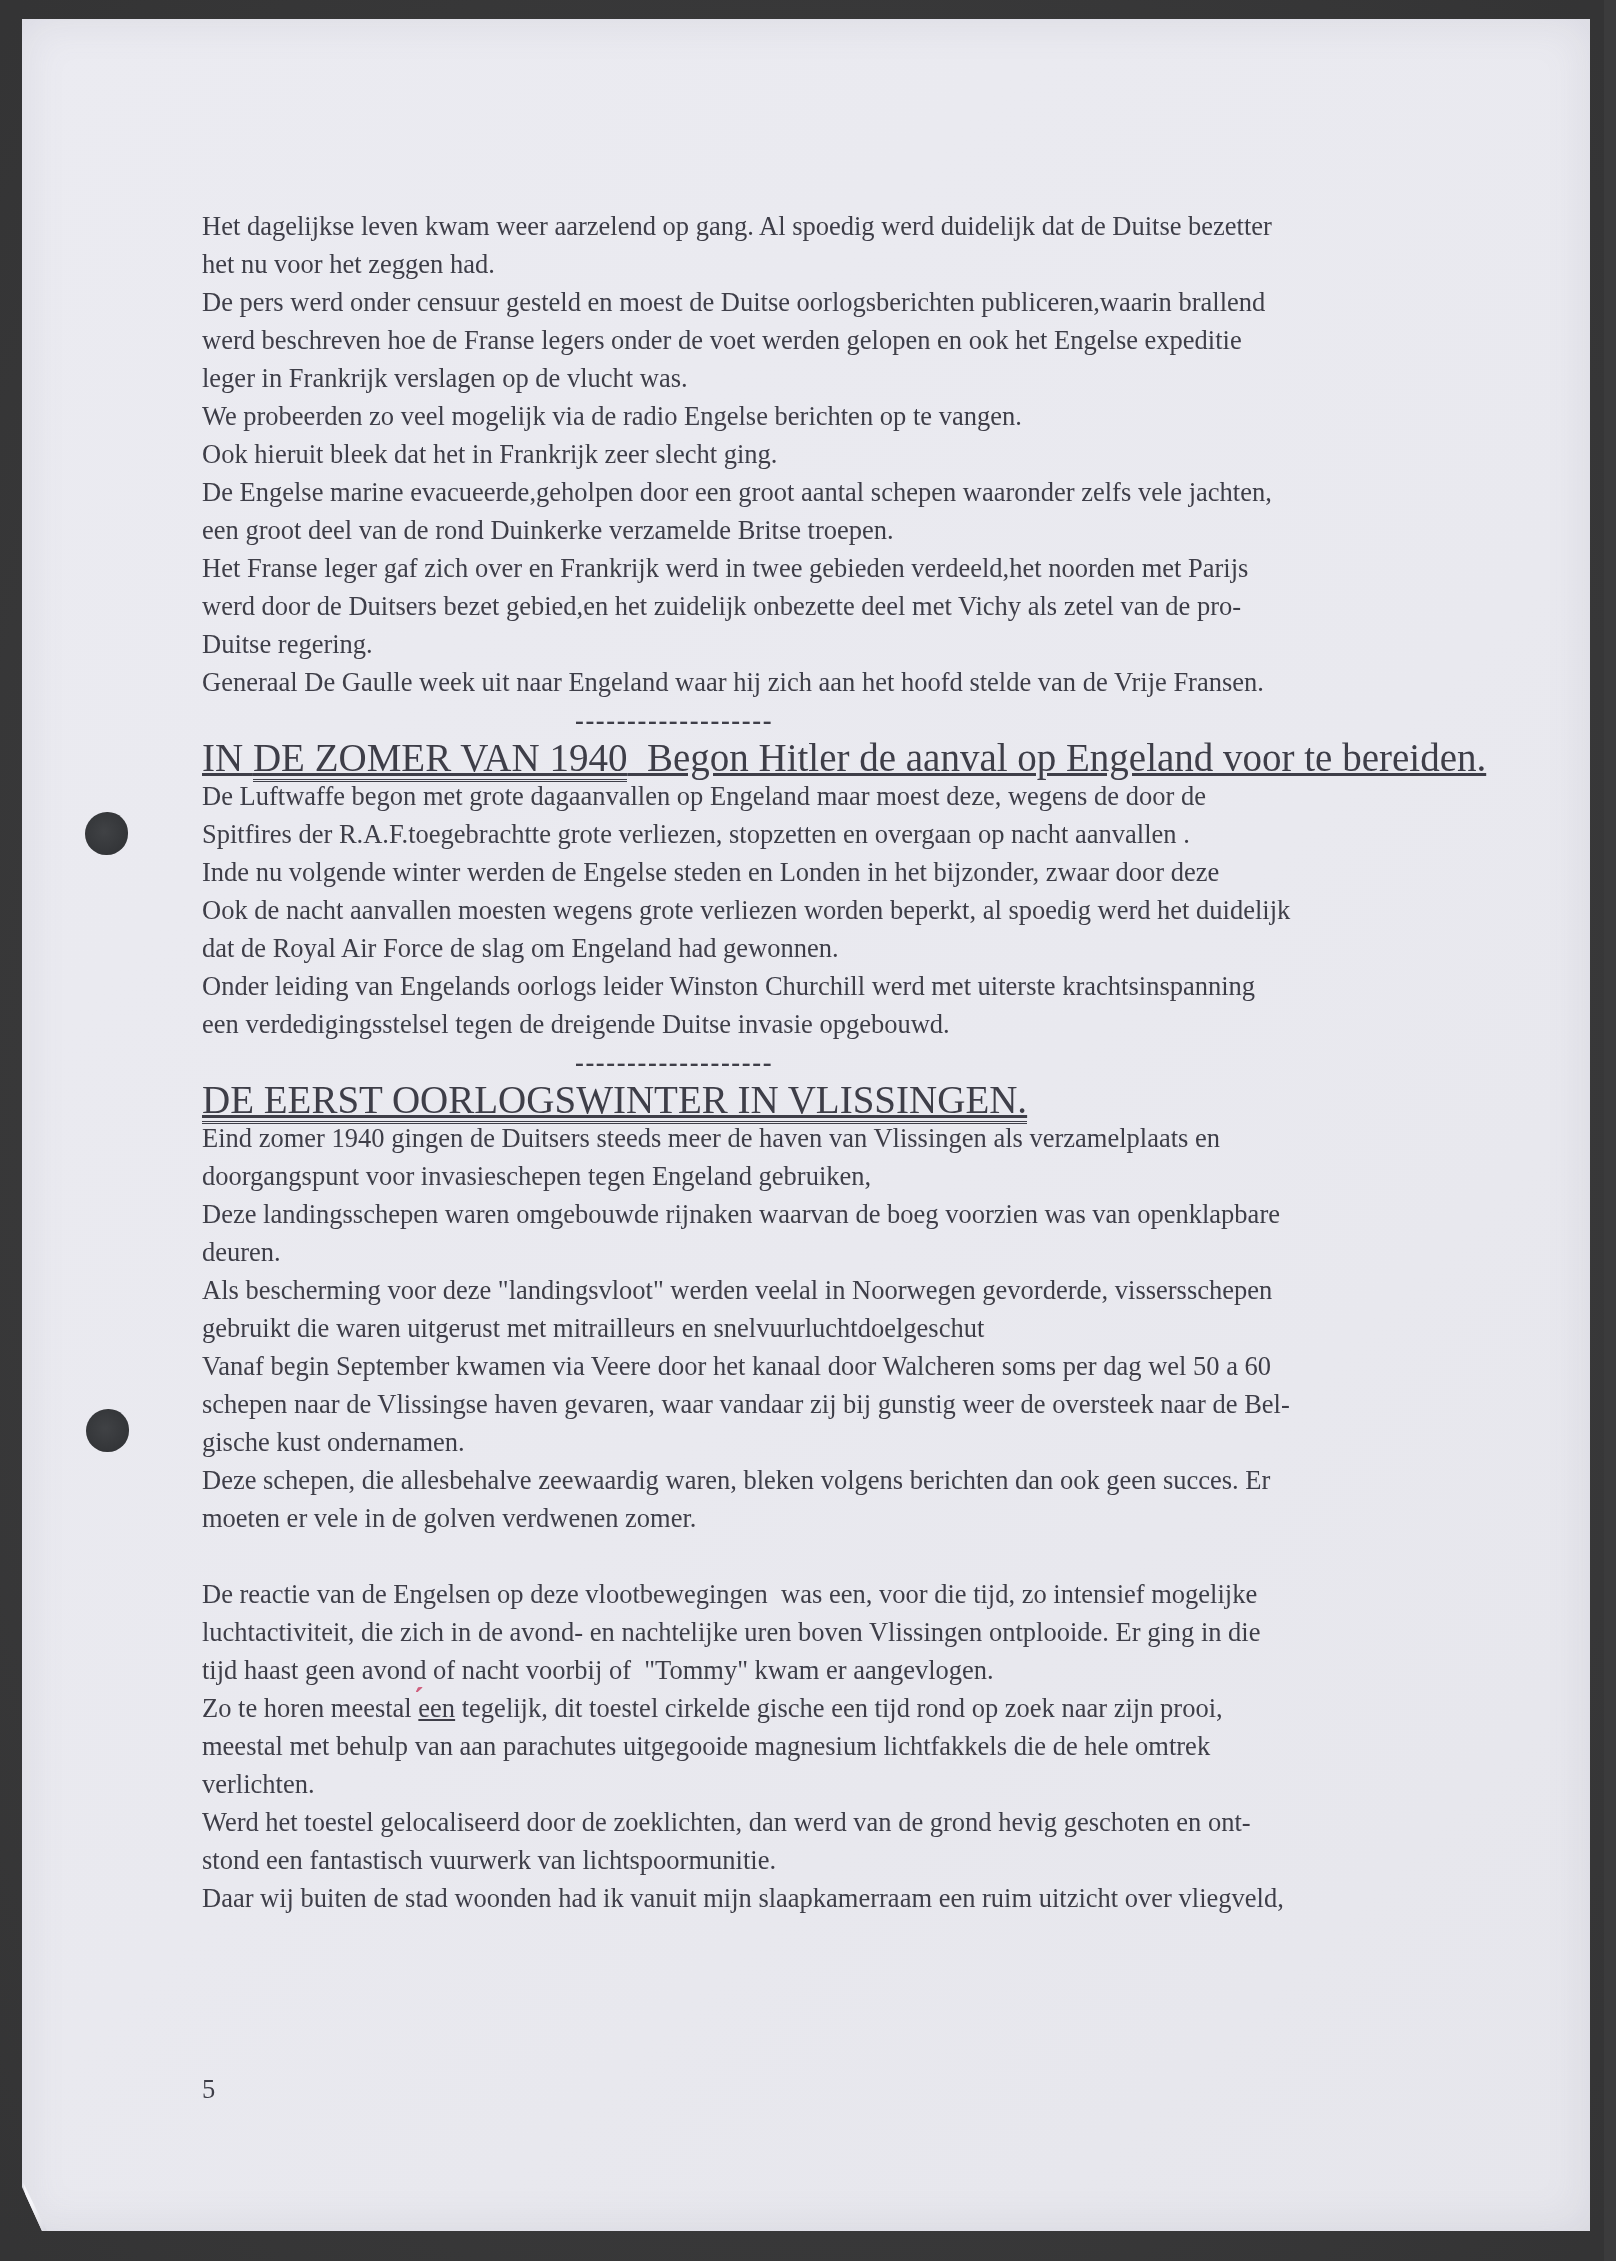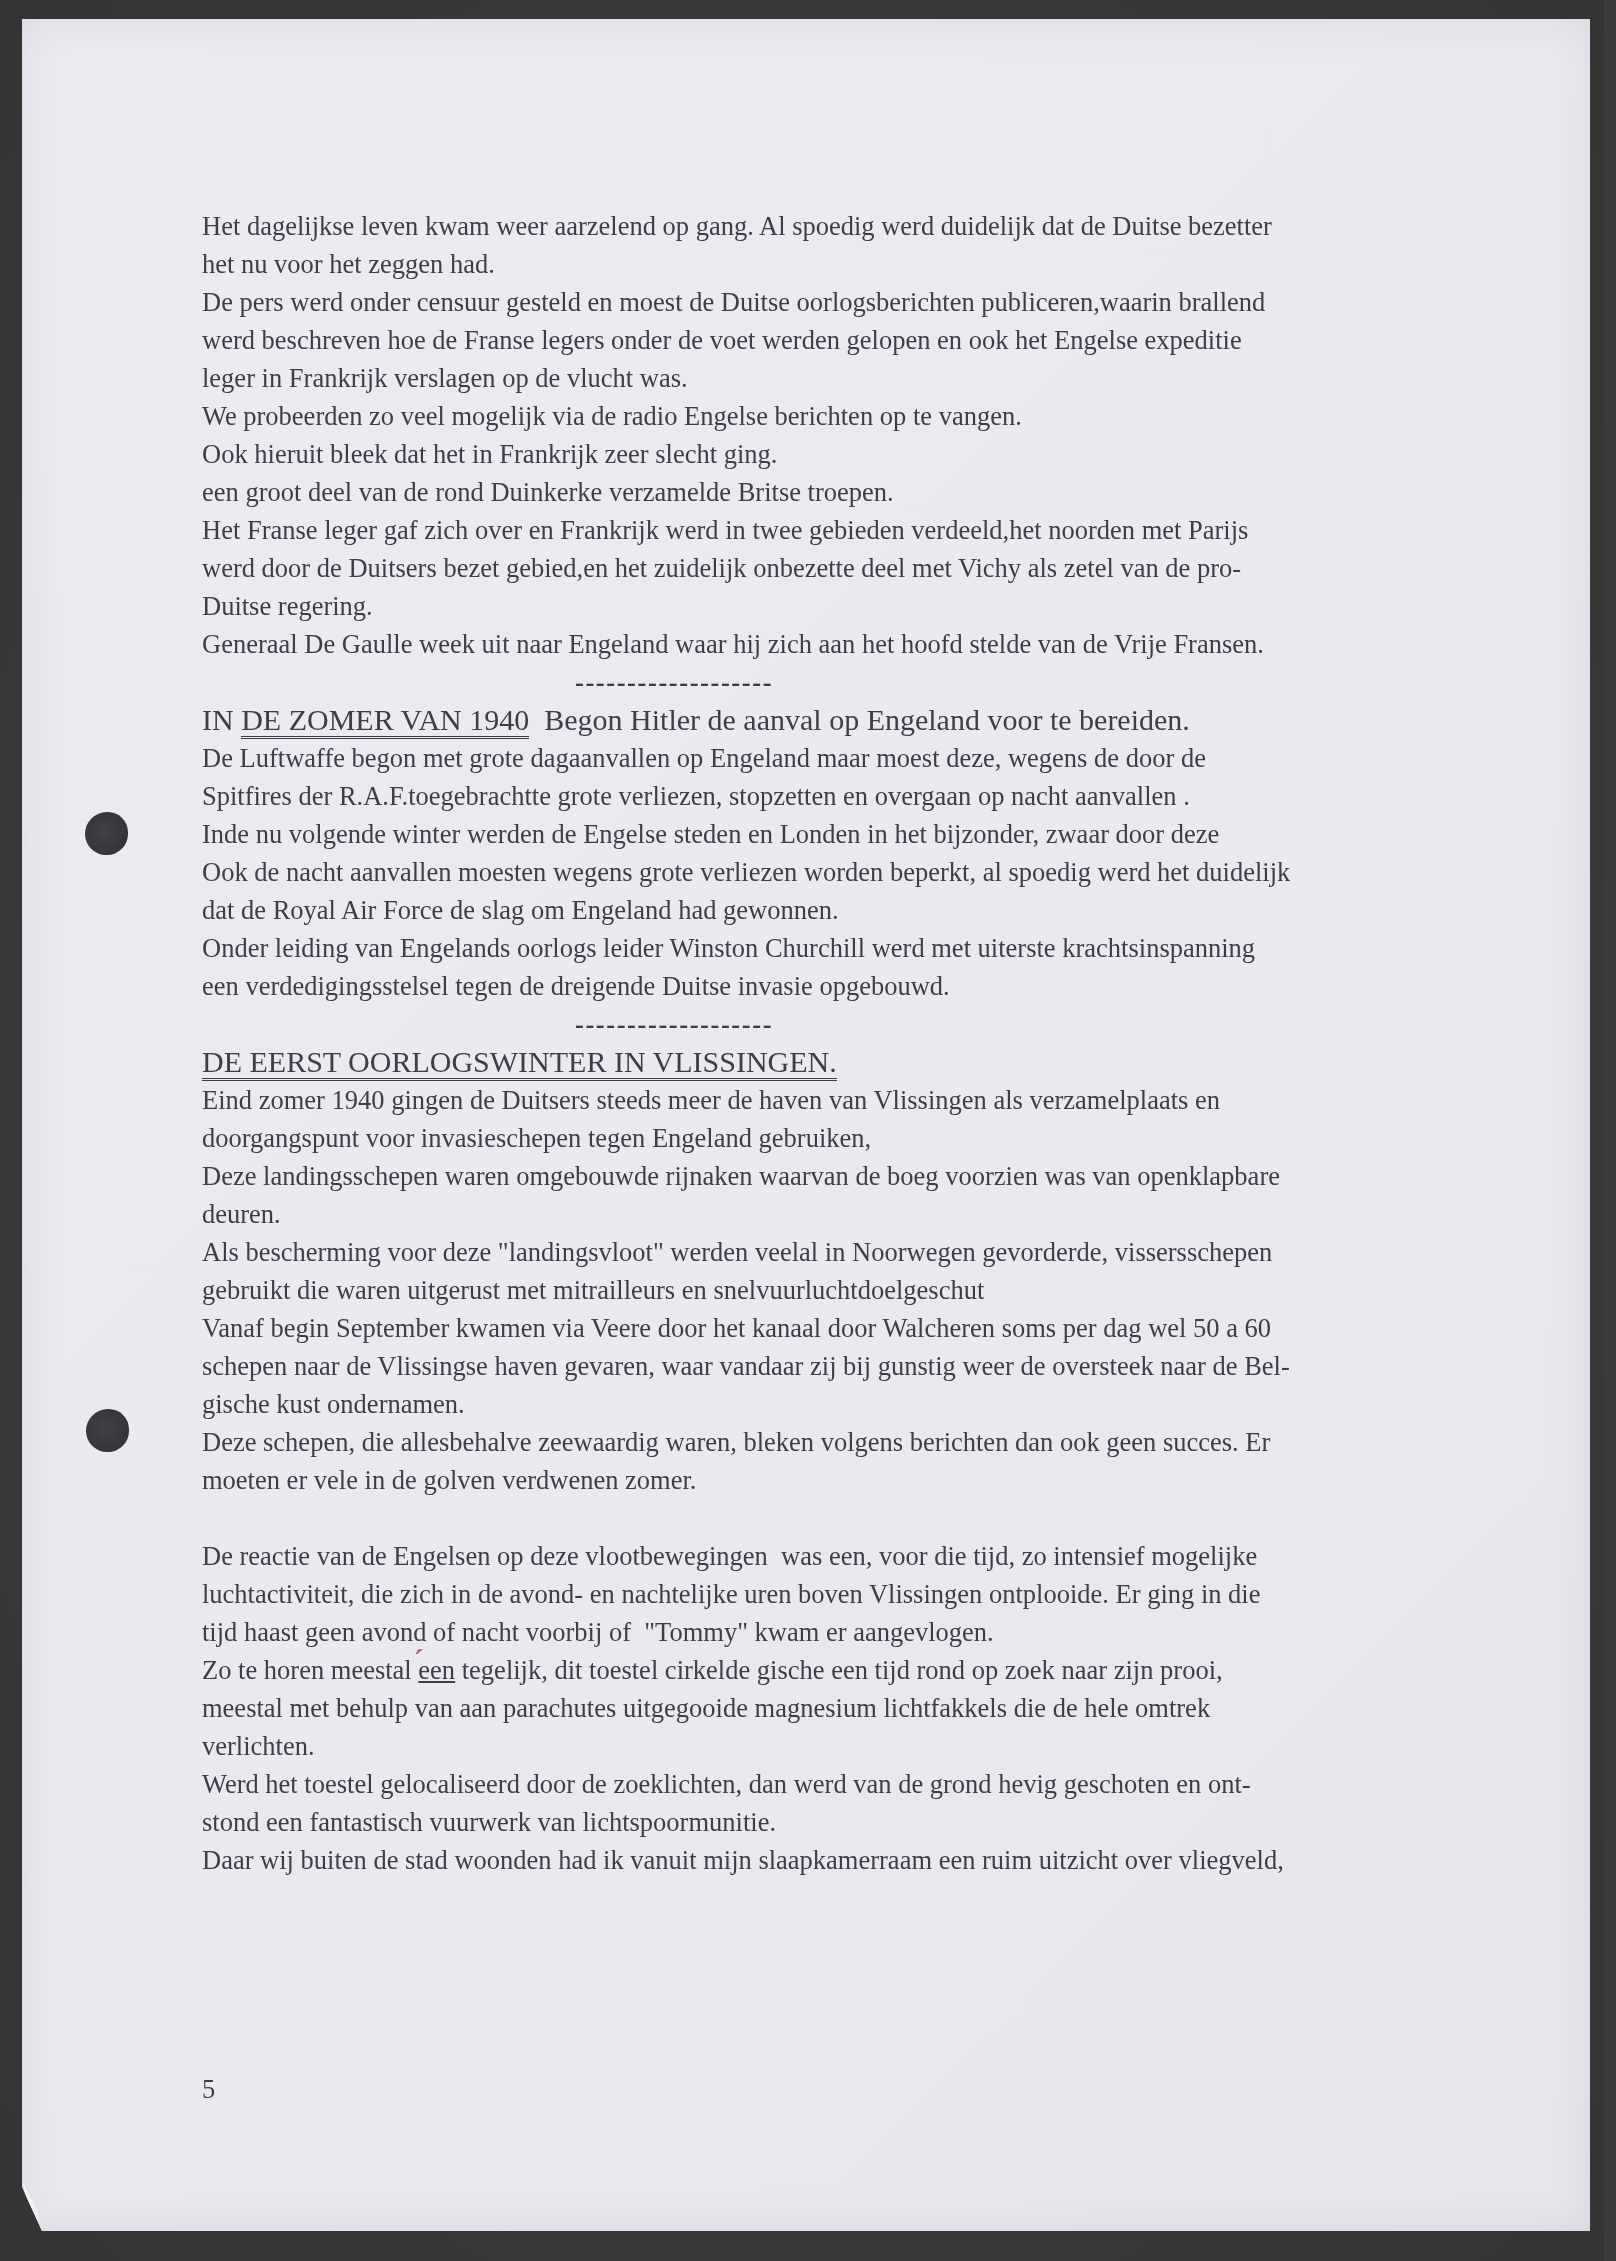--- a/index.html
+++ b/index.html
@@ -55,21 +55,22 @@
     top: 188px;
     color: #3e3e48;
   }
   .line {
     height: 38px;
     line-height: 38px;
     font-size: 26.5px;
     white-space: pre;
   }
   .line.heading {
-    font-size: 30px;
+    font-size: 39px;
+    text-decoration: underline;
   }
   .line.sep {
     padding-left: 373px;
     letter-spacing: 1.6px;
     font-weight: 600;
   }
   .u {
     border-bottom: 3.2px double currentColor;
     padding-bottom: 0px;
   }
@@ -104,20 +105,21 @@
     <div class="hole-punch top"></div>
     <div class="hole-punch bottom"></div>
     <div class="text-block">
         <div class="line"><span>Het dagelijkse leven kwam weer aarzelend op gang. Al spoedig werd duidelijk dat de Duitse bezetter</span></div>
         <div class="line"><span>het nu voor het zeggen had.</span></div>
         <div class="line"><span>De pers werd onder censuur gesteld en moest de Duitse oorlogsberichten publiceren,waarin brallend</span></div>
         <div class="line"><span>werd beschreven hoe de Franse legers onder de voet werden gelopen en ook het Engelse expeditie</span></div>
         <div class="line"><span>leger in Frankrijk verslagen op de vlucht was.</span></div>
         <div class="line"><span>We probeerden zo veel mogelijk via de radio Engelse berichten op te vangen.</span></div>
         <div class="line"><span>Ook hieruit bleek dat het in Frankrijk zeer slecht ging.</span></div>
+        <div class="line"><span>De Engelse marine evacueerde,geholpen door een groot aantal schepen waaronder zelfs vele jachten,</span></div>
         <div class="line"><span>een groot deel van de rond Duinkerke verzamelde Britse troepen.</span></div>
         <div class="line"><span>Het Franse leger gaf zich over en Frankrijk werd in twee gebieden verdeeld,het noorden met Parijs</span></div>
         <div class="line"><span>werd door de Duitsers bezet gebied,en het zuidelijk onbezette deel met Vichy als zetel van de pro-</span></div>
         <div class="line"><span>Duitse regering.</span></div>
         <div class="line"><span>Generaal De Gaulle week uit naar Engeland waar hij zich aan het hoofd stelde van de Vrije Fransen.</span></div>
         <div class="line sep"><span>-------------------</span></div>
         <div class="line heading"><span>IN </span><span class="u">DE ZOMER VAN 1940</span><span>  Begon Hitler de aanval op Engeland voor te bereiden.</span></div>
         <div class="line"><span>De Luftwaffe begon met grote dagaanvallen op Engeland maar moest deze, wegens de door de</span></div>
         <div class="line"><span>Spitfires der R.A.F.toegebrachtte grote verliezen, stopzetten en overgaan op nacht aanvallen .</span></div>
         <div class="line"><span>Inde nu volgende winter werden de Engelse steden en Londen in het bijzonder, zwaar door deze</span></div>

